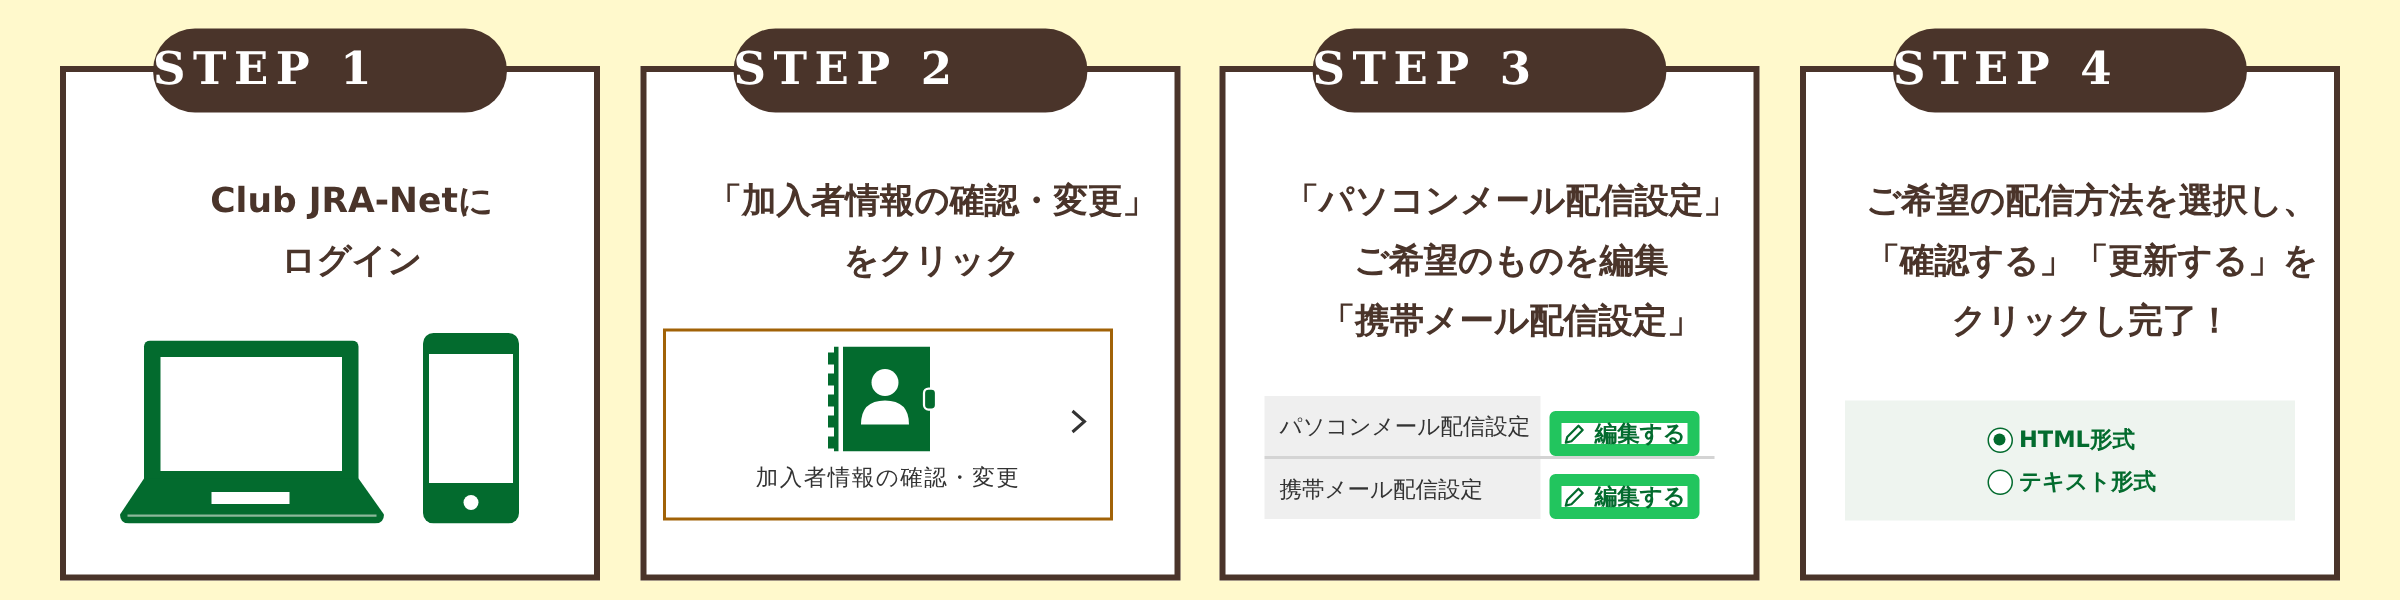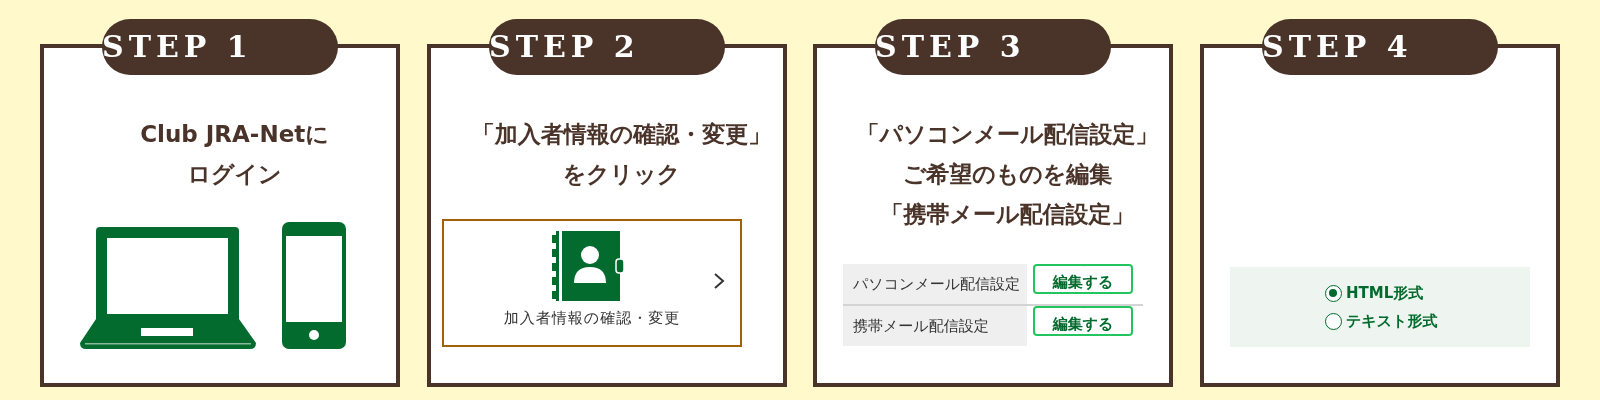--- a/index.html
+++ b/index.html
@@ -108,54 +108,53 @@
   .settings-table {
     position: absolute;
     left: 26px;
     top: 216px;
     width: 300px;
   }
   .settings-row {
     position: relative;
     height: 40px;
     display: flex;
-    align-items: flex-start;
+    align-items: flex-end;
   }
   .settings-row + .settings-row {
     border-top: 2px solid #d4d4d4;
   }
   .settings-row .label {
     width: 184px;
     height: 100%;
     background: #efefef;
     display: flex;
     align-items: center;
     padding-left: 10px;
     box-sizing: border-box;
     font-size: 15px;
     color: #333;
     white-space: nowrap;
   }
   .edit-btn {
     margin-left: 6px;
     width: 100px;
     height: 30px;
-    border: 2px solid #22c55e;
+    border: 8px solid #22c55e;
     border-radius: 4px;
     box-sizing: border-box;
     background: #ffffff;
     display: flex;
     align-items: center;
     justify-content: center;
     gap: 6px;
     color: #036b2e;
     font-size: 15px;
     font-weight: bold;
     cursor: pointer;
-    flex-direction: column;
   }
   .edit-btn svg { width: 15px; height: 15px; }
 
   
   .radio-panel {
     position: absolute;
     left: 26px;
     top: 219px;
     width: 300px;
     height: 80px;
@@ -271,20 +270,25 @@
           <path d="M2 14 L3 10 L11 2 L14 5 L6 13 Z" fill="none" stroke="#036b2e" stroke-width="1.6" stroke-linejoin="round"></path>
         </svg>
         <span>編集する</span>
       </div>
     </div>
   </div>
 </section>
 
 <section class="step" style="left:1200px;">
   <div class="pill">STEP 4</div>
+  <div class="heading">
+    <span class="ln">ご希望の配信方法を選択し、</span>
+    <span class="ln">「確認する」「更新する」を</span>
+    <span class="ln">クリックし完了！</span>
+  </div>
   <div class="radio-panel">
     <div class="radio-list">
       <div class="radio-item">
         <span class="radio-circle checked"></span>
         <span>HTML形式</span>
       </div>
       <div class="radio-item">
         <span class="radio-circle"></span>
         <span>テキスト形式</span>
       </div>

